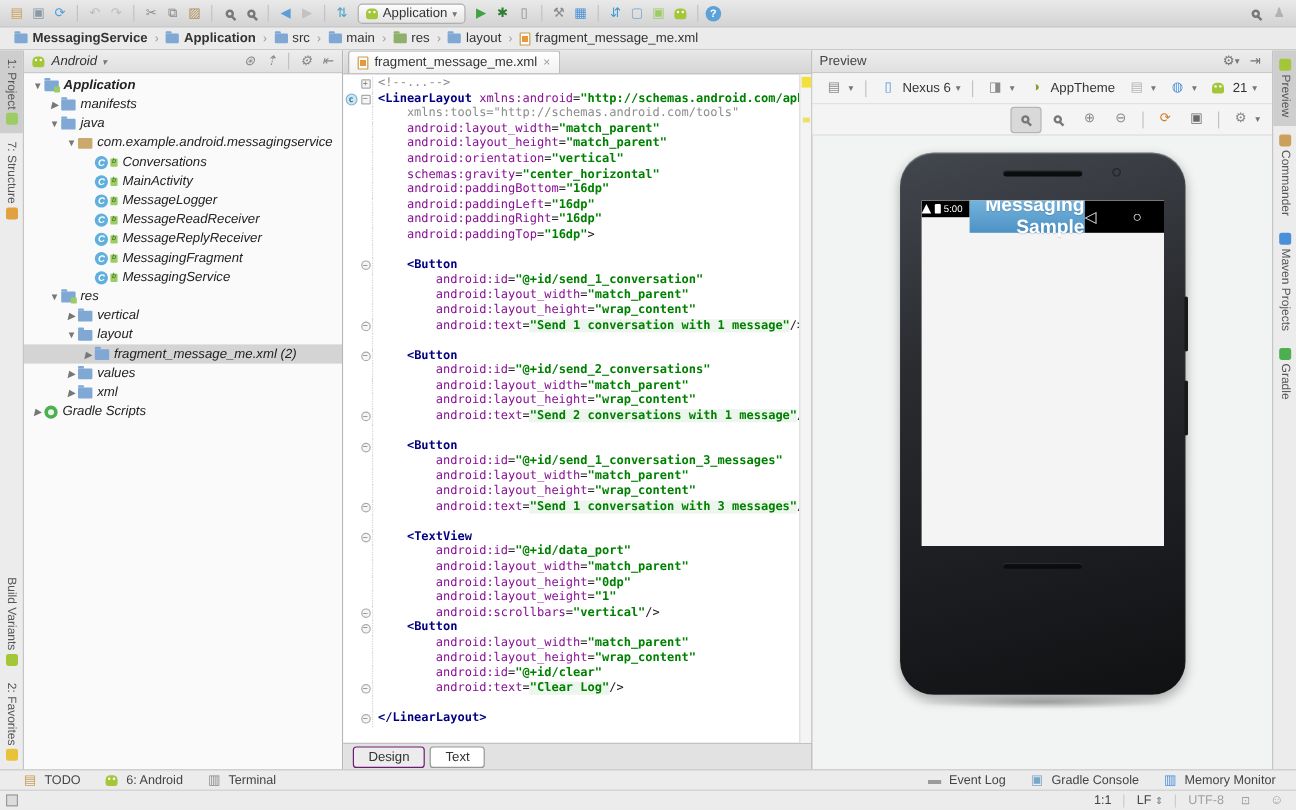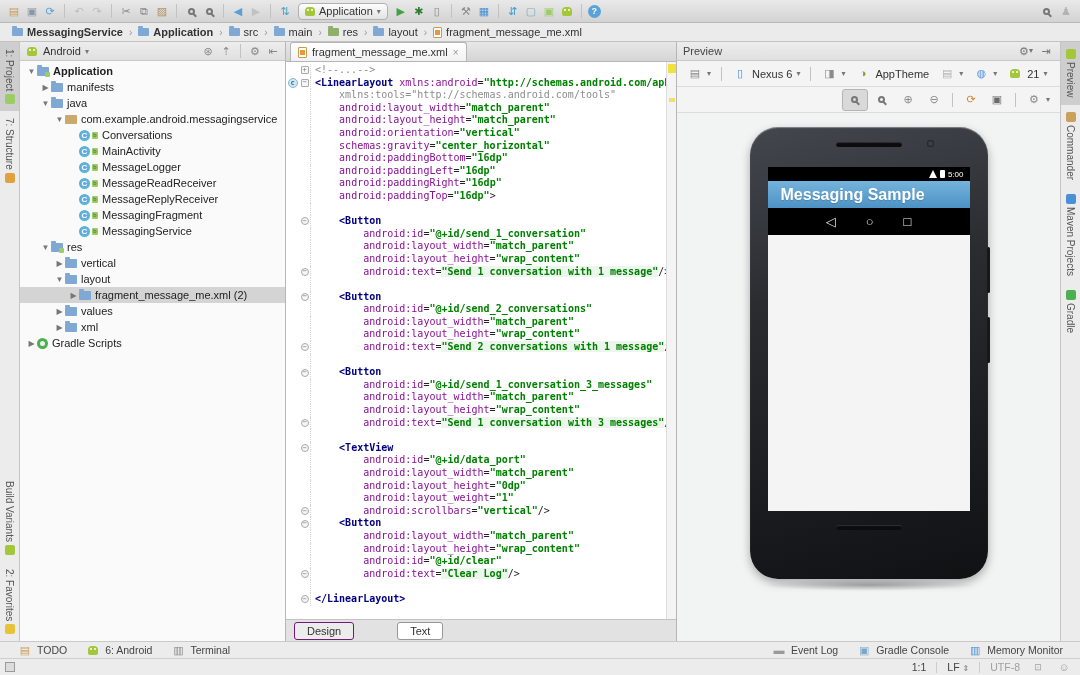--- a/index.html
+++ b/index.html
@@ -34,21 +34,21 @@
   .strip { width:20px; background:#ececec; display:flex; flex-direction:column; font-size:10px; }
   .strip.left { border-right:1px solid #c5c5c5; }
   .strip.right { border-left:1px solid #c5c5c5; }
   .vtab { display:flex; flex-direction:column; align-items:center; padding:7px 1px; gap:3px; color:#555; cursor:default; }
   .vtab .lbl { writing-mode:vertical-rl; white-space:nowrap; font-size:10px; }
   .vtab.active { background:#cecece; }
   .vspacer { margin-top:auto; }
   .chip { width:10px; height:10px; border-radius:2px; display:inline-block; }
 
   
-  .project { width:266px; background:#fafafa; border-right:1px solid #b6b6b6; display:flex; flex-direction:column; }
+  .project { width:266px; background:#fafafa; border-right:1px solid #b6b6b6; display:flex; flex-direction:column;font-style:italic; }
   .ppanel-head { height:19px; background:linear-gradient(#ededed,#e0e0e0); border-bottom:1px solid #c9c9c9; display:flex; align-items:center; padding:0 4px; font-size:11px; color:#333; }
   .ppanel-head .tools { margin-left:auto; display:flex; align-items:center; gap:2px; color:#777; }
   .tree { flex:1; overflow:hidden; padding-top:2px; }
   .trow { height:16px; display:flex; align-items:center; font-size:11px; color:#222; white-space:nowrap; cursor:default; }
   .trow.sel { background:#d4d4d4; }
   .trow .exp { width:11px; text-align:center; color:#777; font-size:8px; flex:none; }
   .trow .tico { margin-right:4px; display:inline-flex; align-items:center; flex:none; }
   .trow.bold { font-weight:bold; }
   .f-folder { width:12px; height:9px; background:#7fa8d4; border-radius:1px; position:relative; }
   .f-folder::before { content:""; position:absolute; top:-2px; left:0; width:5px; height:2px; background:#7fa8d4; border-radius:1px 1px 0 0; }
@@ -79,39 +79,39 @@
   .s-a { color:#871094; }
   .s-v { color:#008000; font-weight:600; }
   .s-h { color:#008000; font-weight:600; background:#edf6ed; }
   .s-p { color:#222; }
   .s-g { color:#8c8c8c; }
   .escroll { width:10px; flex:none; background:#f4f4f4; border-left:1px solid #ddd; position:relative; }
   .emark1 { position:absolute; top:2px; left:1px; width:8px; height:9px; background:#f2e13c; }
   .emark2 { position:absolute; top:36px; left:2px; width:6px; height:4px; background:#efe06a; }
   .dtbar { height:22px; background:#e2e2e2; border-top:1px solid #c2c2c2; display:flex; align-items:center; gap:4px; padding-left:8px; font-size:11px; color:#333; }
   .dtab { padding:2px 12px; border:1px solid #701a75; border-radius:3px; background:#ececec; }
-  .dtab.active { background:#fff; border-color:#979797;margin-left:39px; }
+  .dtab.active { background:#fff; border-color:#979797; }
 
   
   .preview { width:384px; border-left:1px solid #b6b6b6; background:#f2f3f3; display:flex; flex-direction:column; }
   .pv-head { height:19px; background:linear-gradient(#ededed,#e0e0e0); border-bottom:1px solid #c9c9c9; display:flex; align-items:center; padding:0 6px; font-size:11px; color:#444; }
   .pv-head .tools { margin-left:auto; display:flex; gap:4px; color:#777; }
   .pv-tb { min-height:26px; background:#f4f4f4; border-bottom:1px solid #dcdcdc; display:flex; align-items:center; padding:0 6px; gap:2px; font-size:11px; color:#333; }
   .pv-tb.row2 { justify-content:flex-end; }
   .pv-item { display:inline-flex; align-items:center; gap:4px; padding:2px 4px; border-radius:3px; }
   .pv-item.active { background:#d9d9d9; border:1px solid #b5b5b5; }
   .canvas { flex:1; display:flex; justify-content:center; align-items:flex-start; padding-top:14px; position:relative; }
 
   
   .phone { width:238px; height:452px; border-radius:28px; background:linear-gradient(165deg,#43474e 0%,#2a2c30 35%,#101113 100%); box-shadow:inset 0 1px 1px rgba(255,255,255,.35), 0 4px 10px rgba(0,0,0,.30); position:relative; display:flex; flex-direction:column; align-items:center; }
   .phone::after { content:""; position:absolute; right:-2px; top:120px; width:3px; height:46px; background:#17181a; border-radius:2px; box-shadow:0 70px 0 #17181a; }
   .ph-top { height:40px; width:100%; position:relative; }
   .ph-slit { position:absolute; left:50%; top:15px; transform:translateX(-50%); width:66px; height:5px; background:#0b0c0d; border-radius:3px; box-shadow:inset 0 1px 1px rgba(255,255,255,.15); }
   .ph-cam { position:absolute; left:50%; top:13px; margin-left:58px; width:7px; height:7px; border-radius:50%; background:#3b4046; box-shadow:inset 0 0 2px #000; }
-  .ph-screen { width:202px; height:344px; background:#f4f4f4; display:flex; flex-direction:column; overflow:hidden; }
+  .ph-screen { width:202px; height:288px; background:#f4f4f4; display:flex; flex-direction:row; overflow:hidden;text-align:right; }
   .ph-status { height:14px; background:#000; display:flex; justify-content:flex-end; align-items:center; gap:3px; padding-right:6px; color:#fff; font-size:8px; }
   .wifi { width:0; height:0; border-left:4px solid transparent; border-right:4px solid transparent; border-bottom:8px solid #fff; }
   .batt { width:5px; height:8px; background:#fff; border-radius:1px; }
   .ph-action { height:27px; background:linear-gradient(#74b3dc,#4d92c5); color:#fff; display:flex; align-items:center; padding-left:13px; font-size:16px; font-weight:bold; text-shadow:0 1px 1px rgba(0,0,0,.15); }
   .ph-body { flex:1; display:flex; flex-direction:column; padding:9px 12px 0 12px; }
   .abtn { height:18px; margin-bottom:8px; background:#e2e2e2; border-radius:1px; box-shadow:0 1px 1px rgba(0,0,0,.14); display:flex; align-items:center; justify-content:center; font-size:7px; font-weight:bold; color:#4c4c4c; letter-spacing:.2px; }
   .wmwrap { flex:1; display:flex; flex-direction:column; align-items:center; justify-content:center; }
   .wm1 { font-size:32px; font-weight:bold; color:#d3d3d3; letter-spacing:5px; }
   .wm2 { font-size:10px; font-weight:bold; color:#cccccc; letter-spacing:3px; margin-top:5px; }
   .abtn.clear { margin-bottom:10px; }

